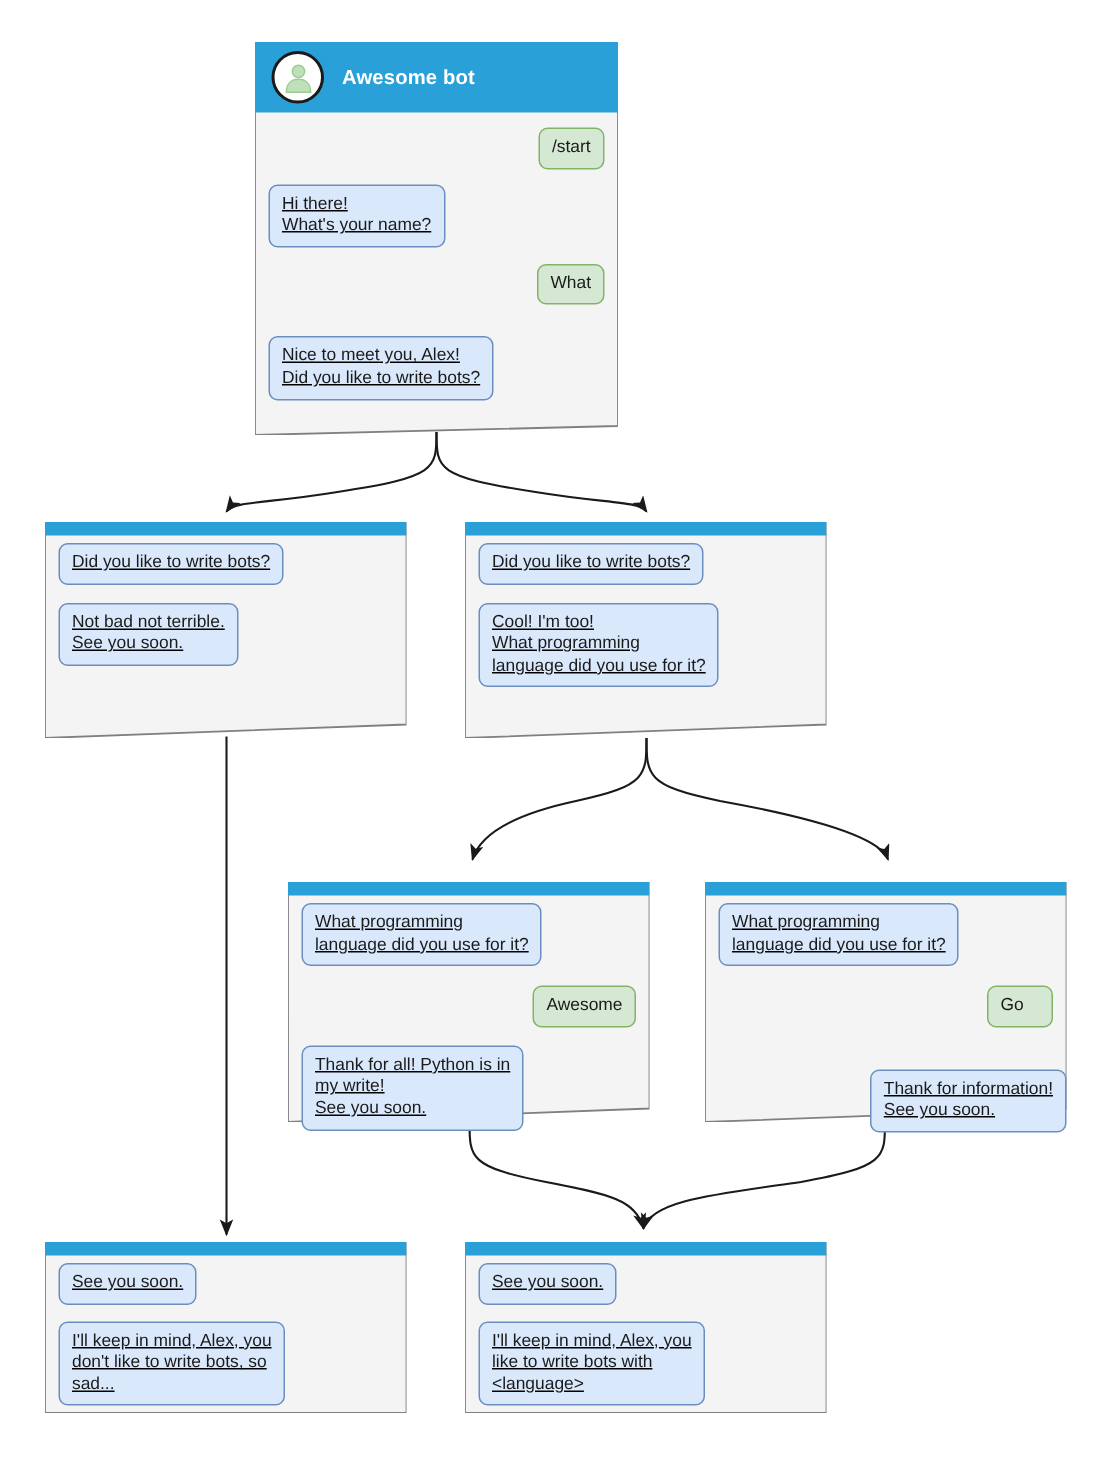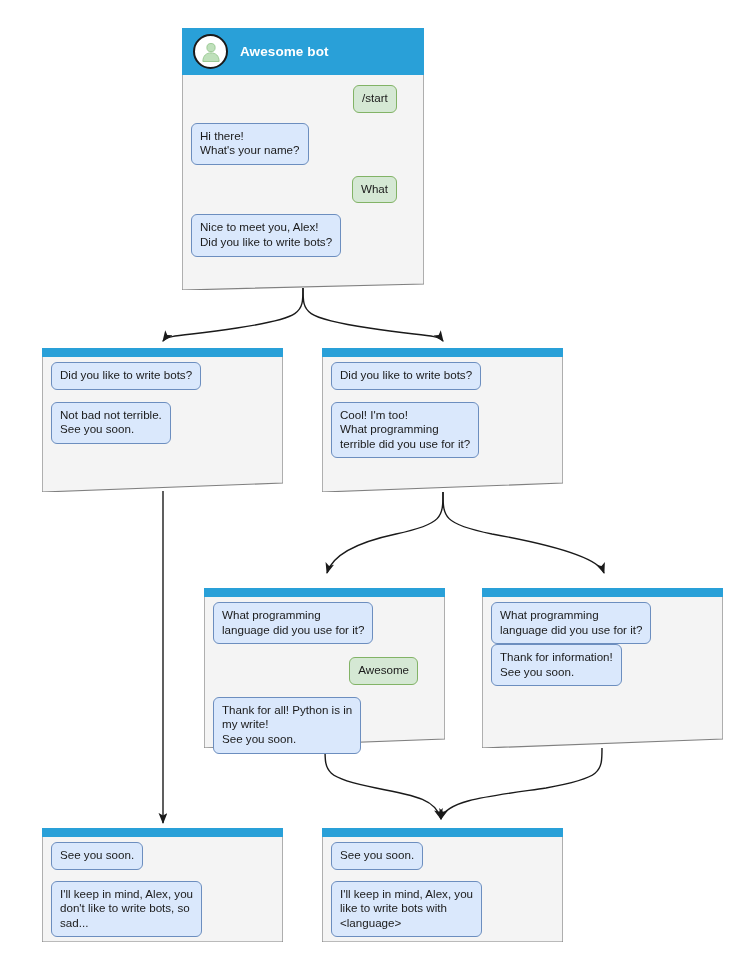--- a/index.html
+++ b/index.html
@@ -10,21 +10,21 @@
   body {
     width: 743px;
     height: 971px;
     position: relative;
     font-family: "Liberation Sans", sans-serif;
     overflow: hidden;
   }
 
   #flow-canvas {
     position: absolute;
-    left: 12px; top: 0;
+    left: 0; top: 0;
     width: 697px;
     height: 971px;
   }
 
   .connectors {
     position: absolute;
     left: 0; top: 0;
     width: 743px;
     height: 971px;
     pointer-events: none;
@@ -96,22 +96,22 @@
     position: absolute;
     left: 0;
     right: 0;
     z-index: 3;
     box-sizing: border-box;
   }
   .msg-row {
     display: flex;
     box-sizing: border-box;
   }
-  .msg-row.bot  { justify-content: flex-start; padding-left: 9px; }
-  .msg-row.user { justify-content: flex-end;   padding-right: 27px; }
+  .msg-row.bot  { justify-content: flex-start; padding-left: 9px; text-decoration: underline; }
+  .msg-row.user { justify-content: flex-end;   padding-right: 9px; }
 
   .bubble {
     border-radius: 6px;
     padding: 5px 8px 6px 8px;
     font-size: 11.6px;
     line-height: 14.6px;
     color: #1a1a1a;
     white-space: pre-line;
     box-sizing: border-box;
     max-width: 205px;
@@ -170,21 +170,21 @@
         <div class="msg-row user" style="margin-top:6px;">
           <div class="bubble user">/start</div>
         </div>
         <div class="msg-row bot" style="margin-top:10px;">
           <div class="bubble bot">Hi there!
 What's your name?</div>
         </div>
         <div class="msg-row user" style="margin-top:11px;">
           <div class="bubble user">What</div>
         </div>
-        <div class="msg-row bot" style="margin-top:11px;">
+        <div class="msg-row bot" style="margin-top:21px;">
           <div class="bubble bot">Nice to meet you, Alex!
 Did you like to write bots?</div>
         </div>
       </div>
     </div>
   </div>
 
   <div class="card" style="left:30px; top:348px; width:241px; height:144px;">
     <svg class="card-shape" viewBox="0 0 241 144" preserveAspectRatio="none">
       <polygon points="0,0 241,0 241,135 0,144" fill="#f4f4f4" stroke="#808080" stroke-width="1.2"></polygon>
@@ -211,21 +211,21 @@
     </svg>
     <div class="card-inner">
       <div class="card-header-thin"></div>
       <div class="messages" style="top:11px;">
         <div class="msg-row bot" style="margin-top:3px;">
           <div class="bubble bot">Did you like to write bots?</div>
         </div>
         <div class="msg-row bot" style="margin-top:12px;">
           <div class="bubble bot">Cool! I'm too!
 What programming
-terrible did you use for it?</div>
+language did you use for it?</div>
         </div>
       </div>
     </div>
   </div>
 
   <div class="card" style="left:192px; top:588px; width:241px; height:160px;">
     <svg class="card-shape" viewBox="0 0 241 160" preserveAspectRatio="none">
       <polygon points="0,0 241,0 241,151 0,160" fill="#f4f4f4" stroke="#808080" stroke-width="1.2"></polygon>
       <polygon points="0,0 241,0 241,9 0,9" fill="#29a0d8" stroke="none"></polygon>
     </svg>
@@ -253,21 +253,24 @@
       <polygon points="0,0 241,0 241,151 0,160" fill="#f4f4f4" stroke="#808080" stroke-width="1.2"></polygon>
       <polygon points="0,0 241,0 241,9 0,9" fill="#29a0d8" stroke="none"></polygon>
     </svg>
     <div class="card-inner">
       <div class="card-header-thin"></div>
       <div class="messages" style="top:11px;">
         <div class="msg-row bot" style="margin-top:3px;">
           <div class="bubble bot">What programming
 language did you use for it?</div>
         </div>
-        <div class="msg-row bot" style="margin-top:0;">
+        <div class="msg-row user" style="margin-top:13px;">
+          <div class="bubble user">Go</div>
+        </div>
+        <div class="msg-row bot" style="margin-top:28px;justify-content:flex-end;">
           <div class="bubble bot">Thank for information!
 See you soon.</div>
         </div>
       </div>
     </div>
   </div>
 
   <div class="card" style="left:30px; top:828px; width:241px; height:114px;">
     <svg class="card-shape" viewBox="0 0 241 114" preserveAspectRatio="none">
       <polygon points="0,0 241,0 241,114 0,114" fill="#f4f4f4" stroke="#808080" stroke-width="1.2"></polygon>

